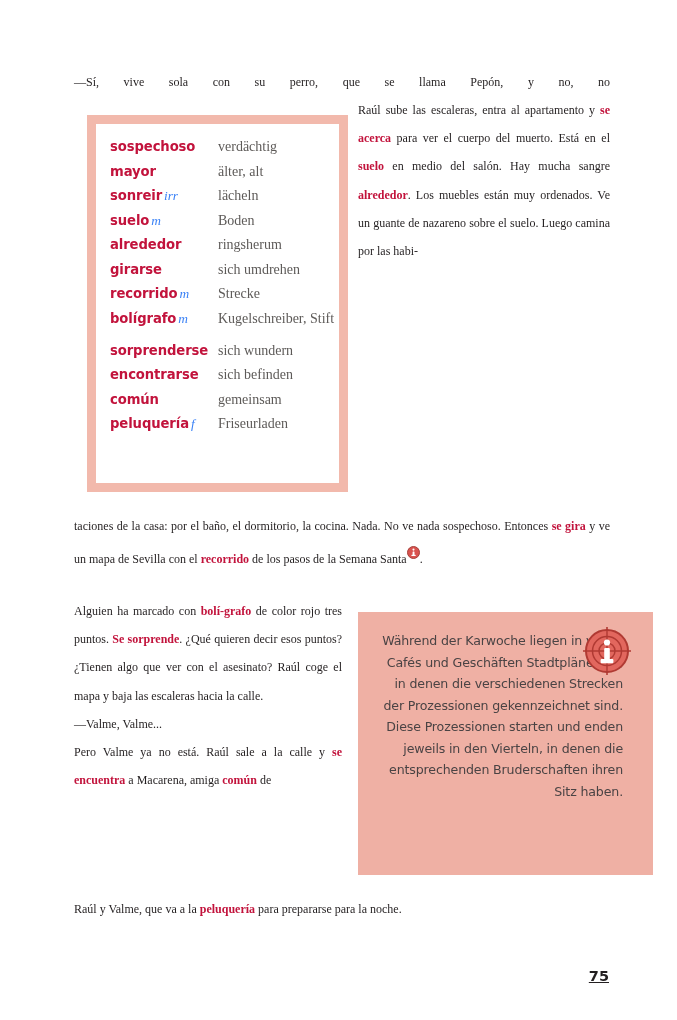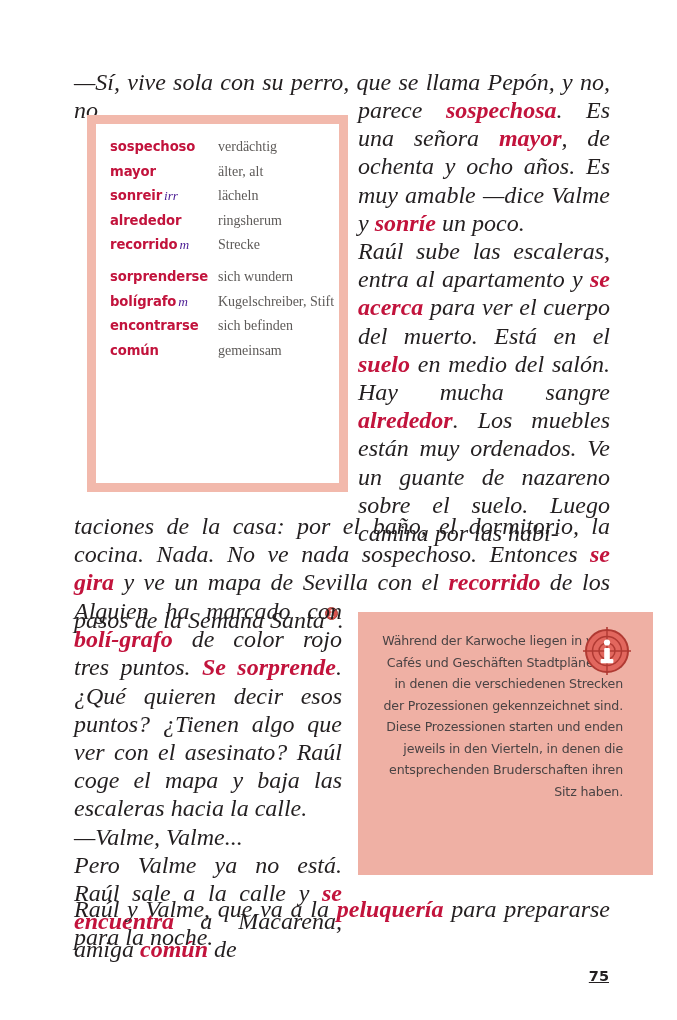--- a/index.html
+++ b/index.html
@@ -19,25 +19,24 @@
   .page {
     position: absolute;
     left: 0; top: 0;
     width: 677px;
     height: 1020px;
   }
 
   
   .body-text {
     font-family: "Liberation Serif", serif;
-    font-size: 24px;
+    font-size: 12px;
     line-height: 28.2px;
     text-align: justify;
     color: #231f20;
-    font-style: italic;
     -webkit-font-smoothing: antialiased;
   }
   .hl {
     color: #C2133C;
     font-weight: bold;
   }
 
   
   #intro-line {
     position: absolute;
@@ -78,21 +77,21 @@
     line-height: 18px;
     font-weight: bold;
     color: #C2133C;
     letter-spacing: -0.1px;
   }
   .vocab-es .gender {
     font-family: "Liberation Serif", serif;
     font-style: italic;
     font-weight: normal;
     font-size: 13.4px;
-    color: #4c1d95;
+    color: #3b82f6;
     padding-left: 2px;
   }
   .vocab-de {
     flex: 1 1 auto;
     font-family: "Liberation Serif", serif;
     font-size: 14px;
     line-height: 18px;
     color: #5d5a58;
   }
 
@@ -197,48 +196,59 @@
         </div>
         <div class="vocab-row">
           <div class="vocab-es">mayor</div>
           <div class="vocab-de">älter, alt</div>
         </div>
         <div class="vocab-row">
           <div class="vocab-es">sonreir<span class="gender">irr</span></div>
           <div class="vocab-de">lächeln</div>
         </div>
         <div class="vocab-row">
+          <div class="vocab-es">suelo<span class="gender">m</span></div>
+          <div class="vocab-de">Boden</div>
+        </div>
+        <div class="vocab-row">
           <div class="vocab-es">alrededor</div>
           <div class="vocab-de">ringsherum</div>
         </div>
         <div class="vocab-row">
+          <div class="vocab-es">girarse</div>
+          <div class="vocab-de">sich umdrehen</div>
+        </div>
+        <div class="vocab-row">
           <div class="vocab-es">recorrido<span class="gender">m</span></div>
           <div class="vocab-de">Strecke</div>
+        </div>
+        <div class="vocab-row">
+          <div class="vocab-es">bolígrafo<span class="gender">m</span></div>
+          <div class="vocab-de">Kugelschreiber, Stift</div>
         </div>
         <div class="vocab-row gap-before">
           <div class="vocab-es">sorprenderse</div>
           <div class="vocab-de">sich wundern</div>
         </div>
         <div class="vocab-row">
-          <div class="vocab-es">bolígrafo<span class="gender">m</span></div>
-          <div class="vocab-de">Kugelschreiber, Stift</div>
-        </div>
-        <div class="vocab-row">
           <div class="vocab-es">encontrarse</div>
           <div class="vocab-de">sich befinden</div>
         </div>
         <div class="vocab-row">
           <div class="vocab-es">común</div>
           <div class="vocab-de">gemeinsam</div>
         </div>
+        <div class="vocab-row">
+          <div class="vocab-es">peluquería<span class="gender">f</span></div>
+          <div class="vocab-de">Friseurladen</div>
+        </div>
       </div>
   </div>
 
   <div id="right-col">
-    <p class="body-text">parece <span class="hl">sospechosa</span>. Es una señora <span class="hl">mayor</span>, de ochenta y ocho años. Es muy amable —dice Valme y <span class="hl">sonríe</span> un poco.</p>
     <p class="body-text">Raúl sube las escaleras, entra al apartamento y <span class="hl">se acerca</span> para ver el cuerpo del muerto. Está en el <span class="hl">suelo</span> en medio del salón. Hay mucha sangre <span class="hl">alrededor</span>. Los muebles están muy ordenados. Ve un guante de nazareno sobre el suelo. Luego camina por las habi-</p>
   </div>
 
   <div id="mid-full" class="body-text">taciones de la casa: por el baño, el dormitorio, la cocina. Nada. No ve nada sospechoso. Entonces <span class="hl">se gira</span> y ve un mapa de Sevilla con el <span class="hl">recorrido</span> de los pasos de la Semana Santa<span class="info-sup"><svg width="13" height="13" viewBox="0 0 13 13">
           <circle cx="6.5" cy="6.5" r="6" fill="#D9534F" stroke="#A6403B" stroke-width="1"></circle>
           <circle cx="6.5" cy="3.6" r="1.05" fill="#ffffff"></circle>
           <rect x="5.6" y="5.4" width="1.9" height="4.3" rx="0.5" fill="#ffffff"></rect>
           <rect x="4.4" y="8.8" width="4.3" height="1.3" rx="0.4" fill="#ffffff"></rect>
         </svg></span>.</div>
 

